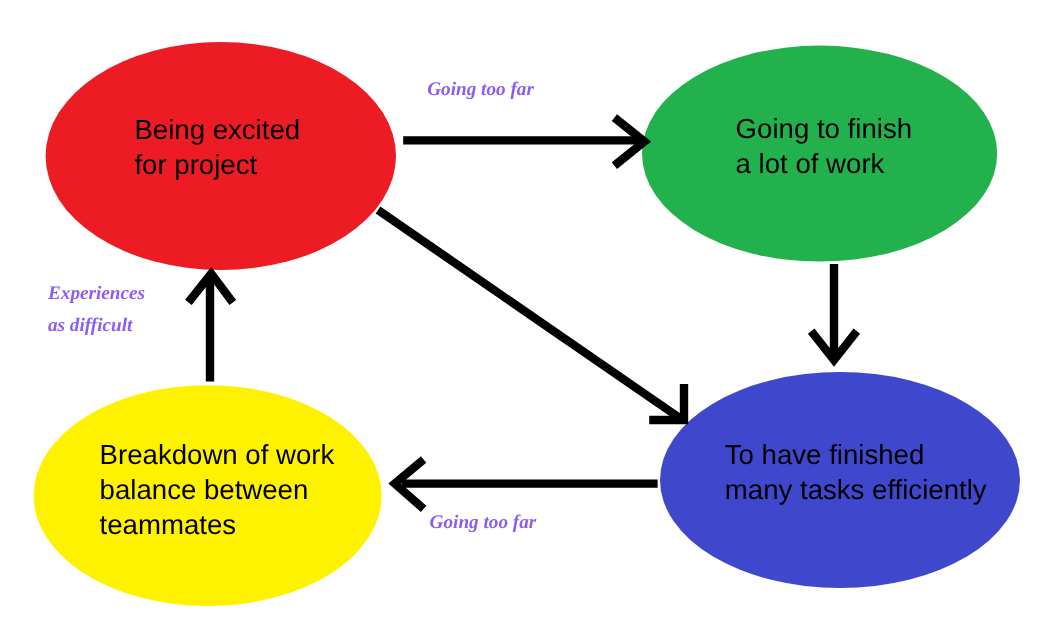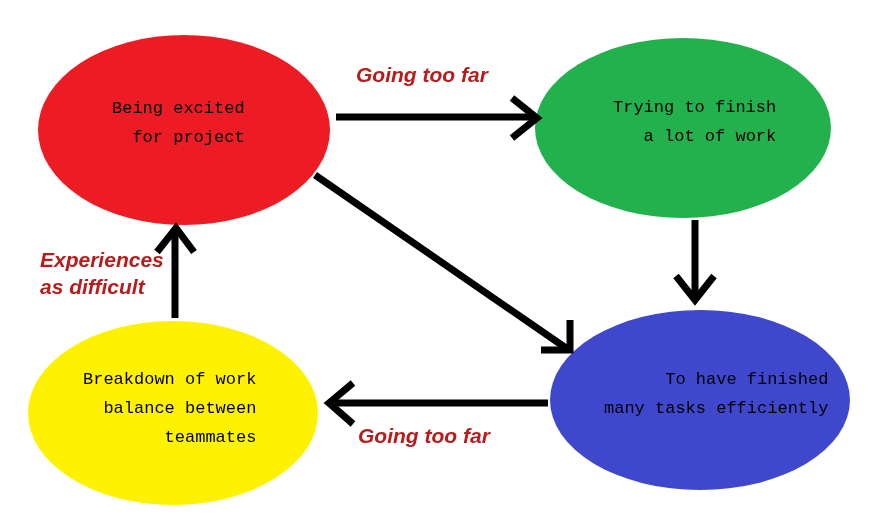--- a/index.html
+++ b/index.html
@@ -18,32 +18,32 @@
   #svg-layer {
     position: absolute;
     left: 0;
     top: 0;
     width: 870px;
     height: 525px;
   }
   .node-label {
     position: absolute;
     color: #000000;
-    font-family: Liberation Mono, monospace;
-    font-size: 17px;
+    font-family: Liberation Sans, sans-serif;
+    font-size: 23px;
     line-height: 29px;
     white-space: pre;
-    text-align: right;
+    text-align: left;
     pointer-events: none;
   }
   .edge-label {
     position: absolute;
-    color: #b91c1c;
-    font-family: Liberation Sans, sans-serif;
-    font-size: 21px;
+    color: #8b5cf6;
+    font-family: Liberation Serif, serif;
+    font-size: 16px;
     font-style: italic;
     font-weight: 600;
     line-height: 27px;
     white-space: pre;
   }
 </style>
 </head>
 <body>
 
 <div id="canvas">
@@ -80,32 +80,32 @@
 
     <g>
       <line x1="175" y1="318" x2="175" y2="232" stroke="#000000" stroke-width="7" stroke-linecap="butt"></line>
       <polyline points="157,252 176,228 194,252" fill="none" stroke="#000000" stroke-width="7" stroke-linejoin="miter" stroke-linecap="butt"></polyline>
     </g>
   </svg>
 
   <div class="node-label" style="left:112px; top:94px;">Being excited
 for project</div>
 
-  <div class="node-label" style="left:613px; top:93px;">Trying to finish
+  <div class="node-label" style="left:613px; top:93px;">Going to finish
 a lot of work</div>
 
   <div class="node-label" style="left:604px; top:365px;">To have finished
 many tasks efficiently</div>
 
   <div class="node-label" style="left:83px; top:365px;">Breakdown of work
 balance between
 teammates</div>
 
   <div class="edge-label" style="left:356px; top:61px;">Going too far</div>
 
 
 
   <div class="edge-label" style="left:358px; top:422px;">Going too far</div>
 
-  <div class="edge-label" style="left:40px; top:246px;">Experiences
+  <div class="edge-label" style="left:40px; top:231px;">Experiences
 as difficult</div>
 
 </div>
 
 </body></html>

